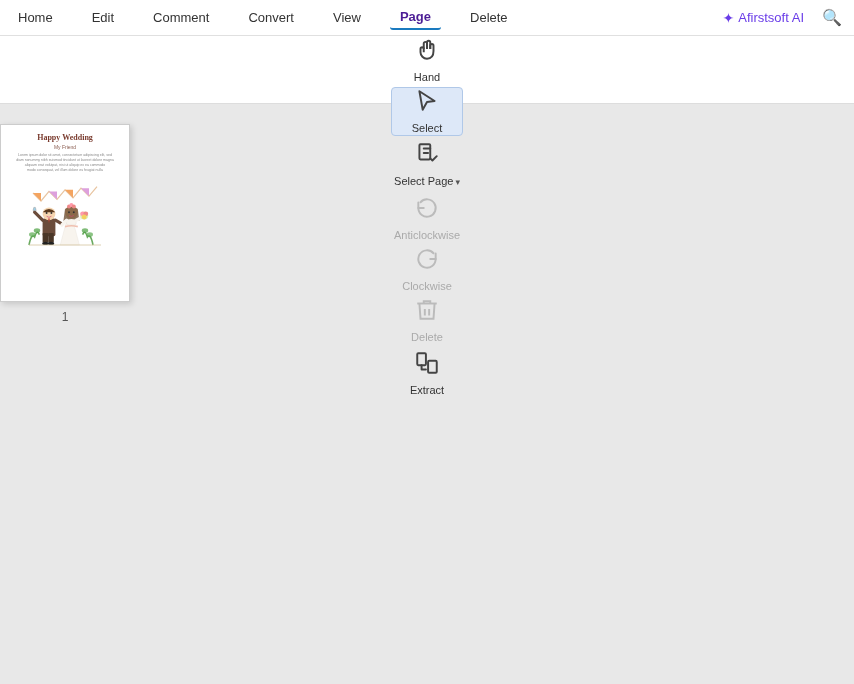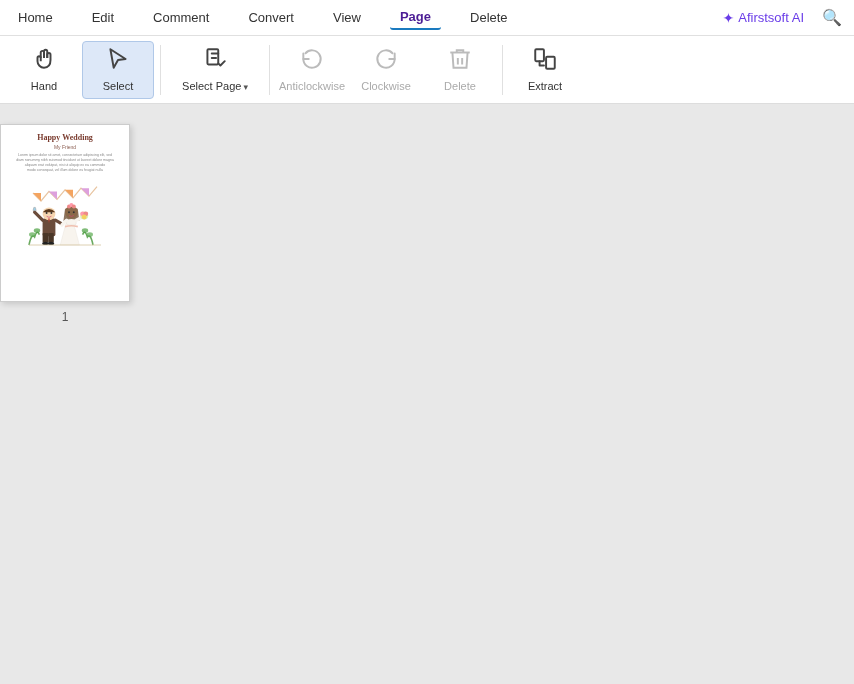--- a/index.html
+++ b/index.html
@@ -58,20 +58,21 @@
 
     
     .toolbar {
       background: #ffffff;
       border-bottom: 1px solid #ddd;
       display: flex;
       align-items: center;
       height: 68px;
       padding: 0 8px;
       gap: 2px;
+      flex-direction: column;
     }
     .toolbar-divider {
       width: 1px;
       height: 50px;
       background: #e0e0e0;
       margin: 0 4px;
     }
     .tool-btn {
       display: flex;
       flex-direction: column;

